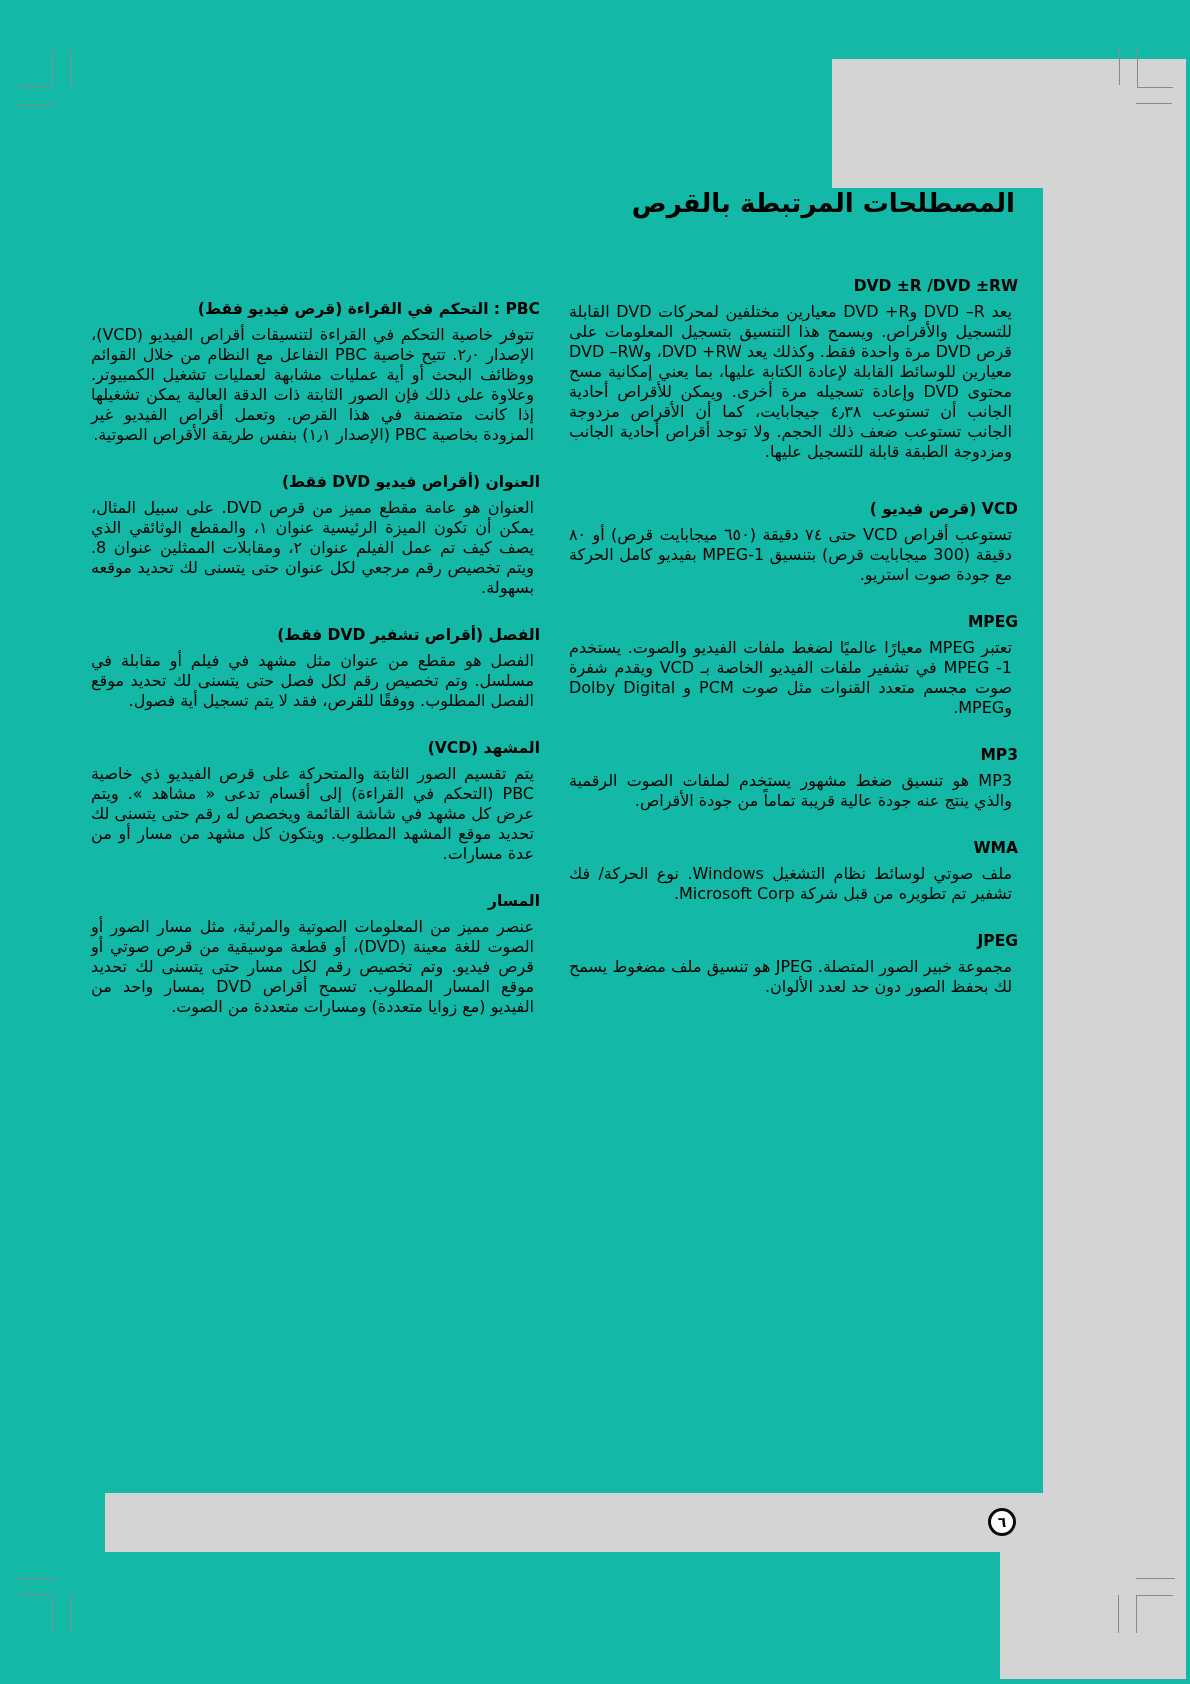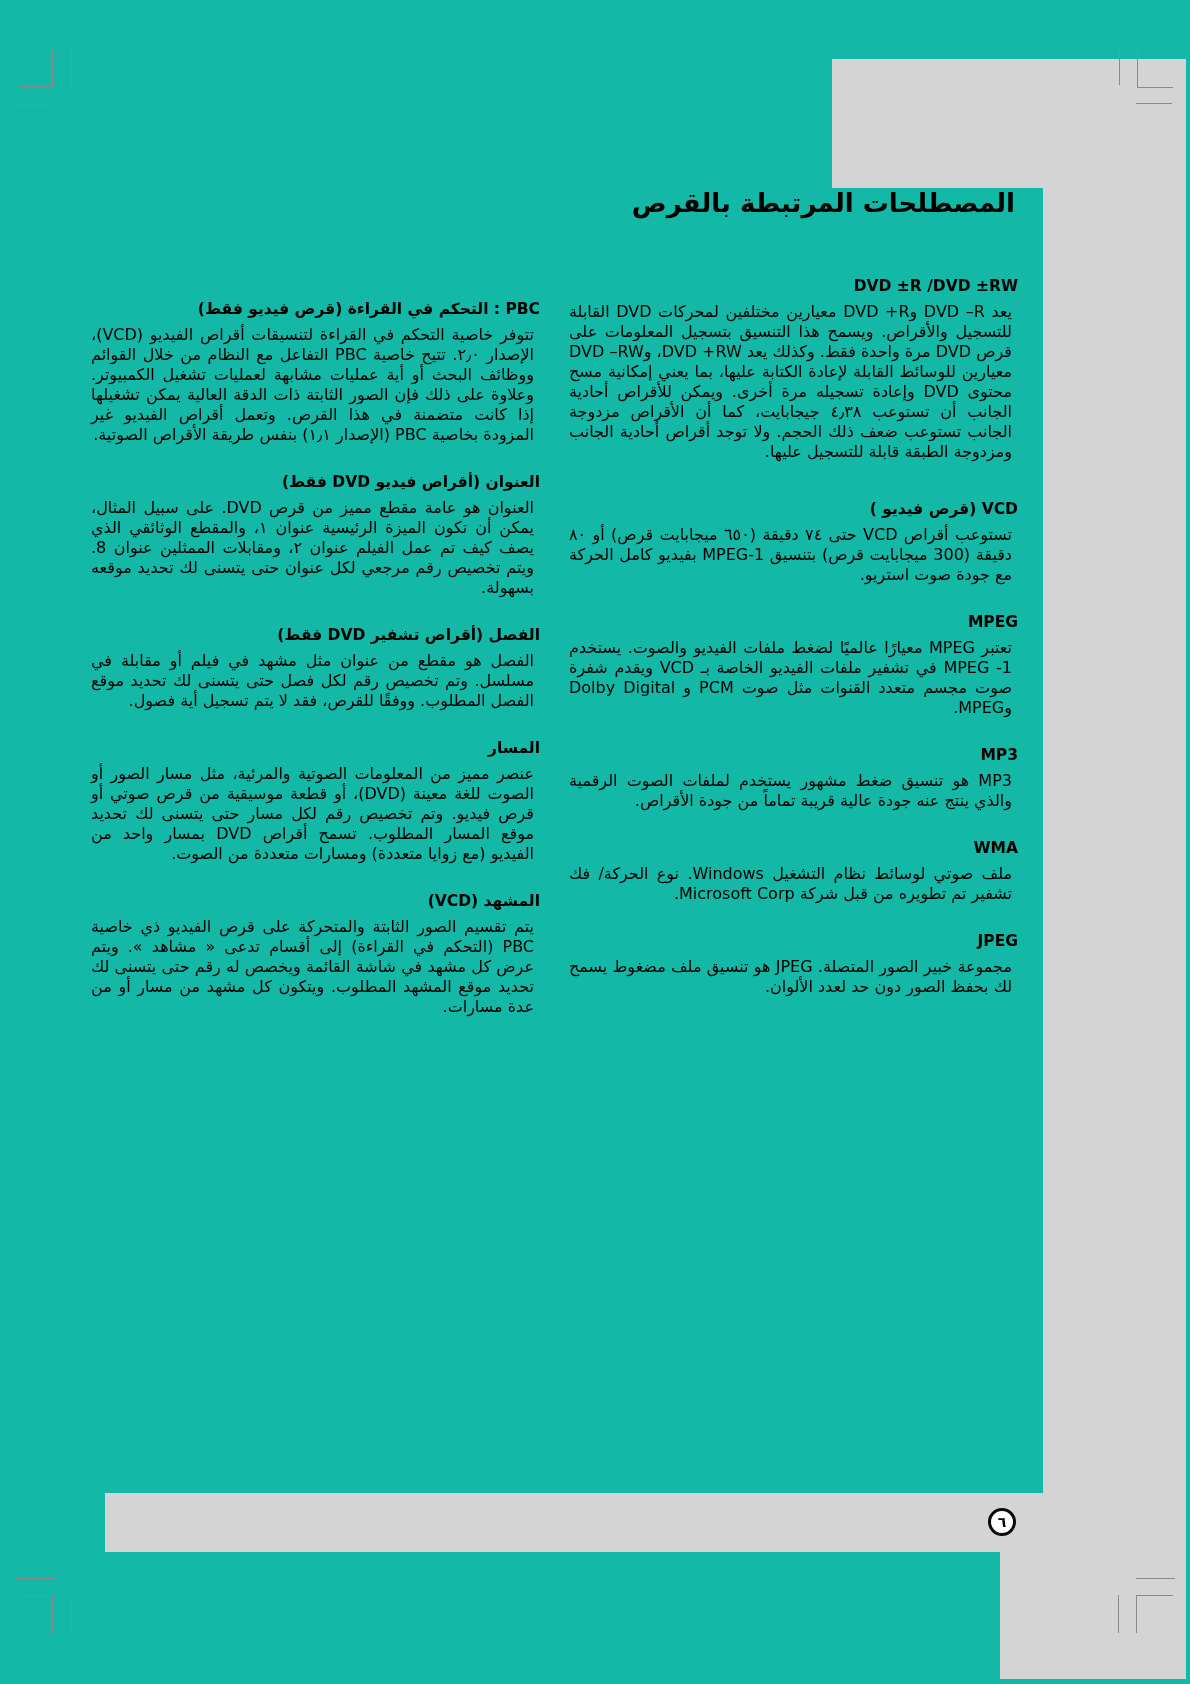--- a/index.html
+++ b/index.html
@@ -137,26 +137,26 @@
       <h3>العنوان (أقراص فيديو DVD فقط)</h3>
       <p>العنوان هو عامة مقطع مميز من قرص DVD. على سبيل المثال، يمكن أن تكون الميزة الرئيسية عنوان ١، والمقطع الوثائقي الذي يصف كيف تم عمل الفيلم عنوان ٢، ومقابلات الممثلين عنوان 8. ويتم تخصيص رقم مرجعي لكل عنوان حتى يتسنى لك تحديد موقعه بسهولة.</p>
     </div>
 
     <div class="section">
       <h3>الفصل (أقراص تشفير DVD فقط)</h3>
       <p>الفصل هو مقطع من عنوان مثل مشهد في فيلم أو مقابلة في مسلسل. وتم تخصيص رقم لكل فصل حتى يتسنى لك تحديد موقع الفصل المطلوب. ووفقًا للقرص، فقد لا يتم تسجيل أية فصول.</p>
     </div>
 
     <div class="section">
-      <h3>المسار</h3>
-      <p>عنصر مميز من المعلومات الصوتية والمرئية، مثل مسار الصور أو الصوت للغة معينة (DVD)، أو قطعة موسيقية من قرص صوتي أو قرص فيديو. وتم تخصيص رقم لكل مسار حتى يتسنى لك تحديد موقع المسار المطلوب. تسمح أقراص DVD بمسار واحد من الفيديو (مع زوايا متعددة) ومسارات متعددة من الصوت.</p>
+      <h3>المشهد (VCD)</h3>
+      <p>يتم تقسيم الصور الثابتة والمتحركة على قرص الفيديو ذي خاصية PBC (التحكم في القراءة) إلى أقسام تدعى « مشاهد ». ويتم عرض كل مشهد في شاشة القائمة ويخصص له رقم حتى يتسنى لك تحديد موقع المشهد المطلوب. ويتكون كل مشهد من مسار أو من عدة مسارات.</p>
     </div>
 
     <div class="section">
-      <h3>المشهد (VCD)</h3>
-      <p>يتم تقسيم الصور الثابتة والمتحركة على قرص الفيديو ذي خاصية PBC (التحكم في القراءة) إلى أقسام تدعى « مشاهد ». ويتم عرض كل مشهد في شاشة القائمة ويخصص له رقم حتى يتسنى لك تحديد موقع المشهد المطلوب. ويتكون كل مشهد من مسار أو من عدة مسارات.</p>
+      <h3>المسار</h3>
+      <p>عنصر مميز من المعلومات الصوتية والمرئية، مثل مسار الصور أو الصوت للغة معينة (DVD)، أو قطعة موسيقية من قرص صوتي أو قرص فيديو. وتم تخصيص رقم لكل مسار حتى يتسنى لك تحديد موقع المسار المطلوب. تسمح أقراص DVD بمسار واحد من الفيديو (مع زوايا متعددة) ومسارات متعددة من الصوت.</p>
     </div>
 
   </div>
 
   <div class="page-num-circle">٦</div>
 
 </div>
 
 </body></html>

